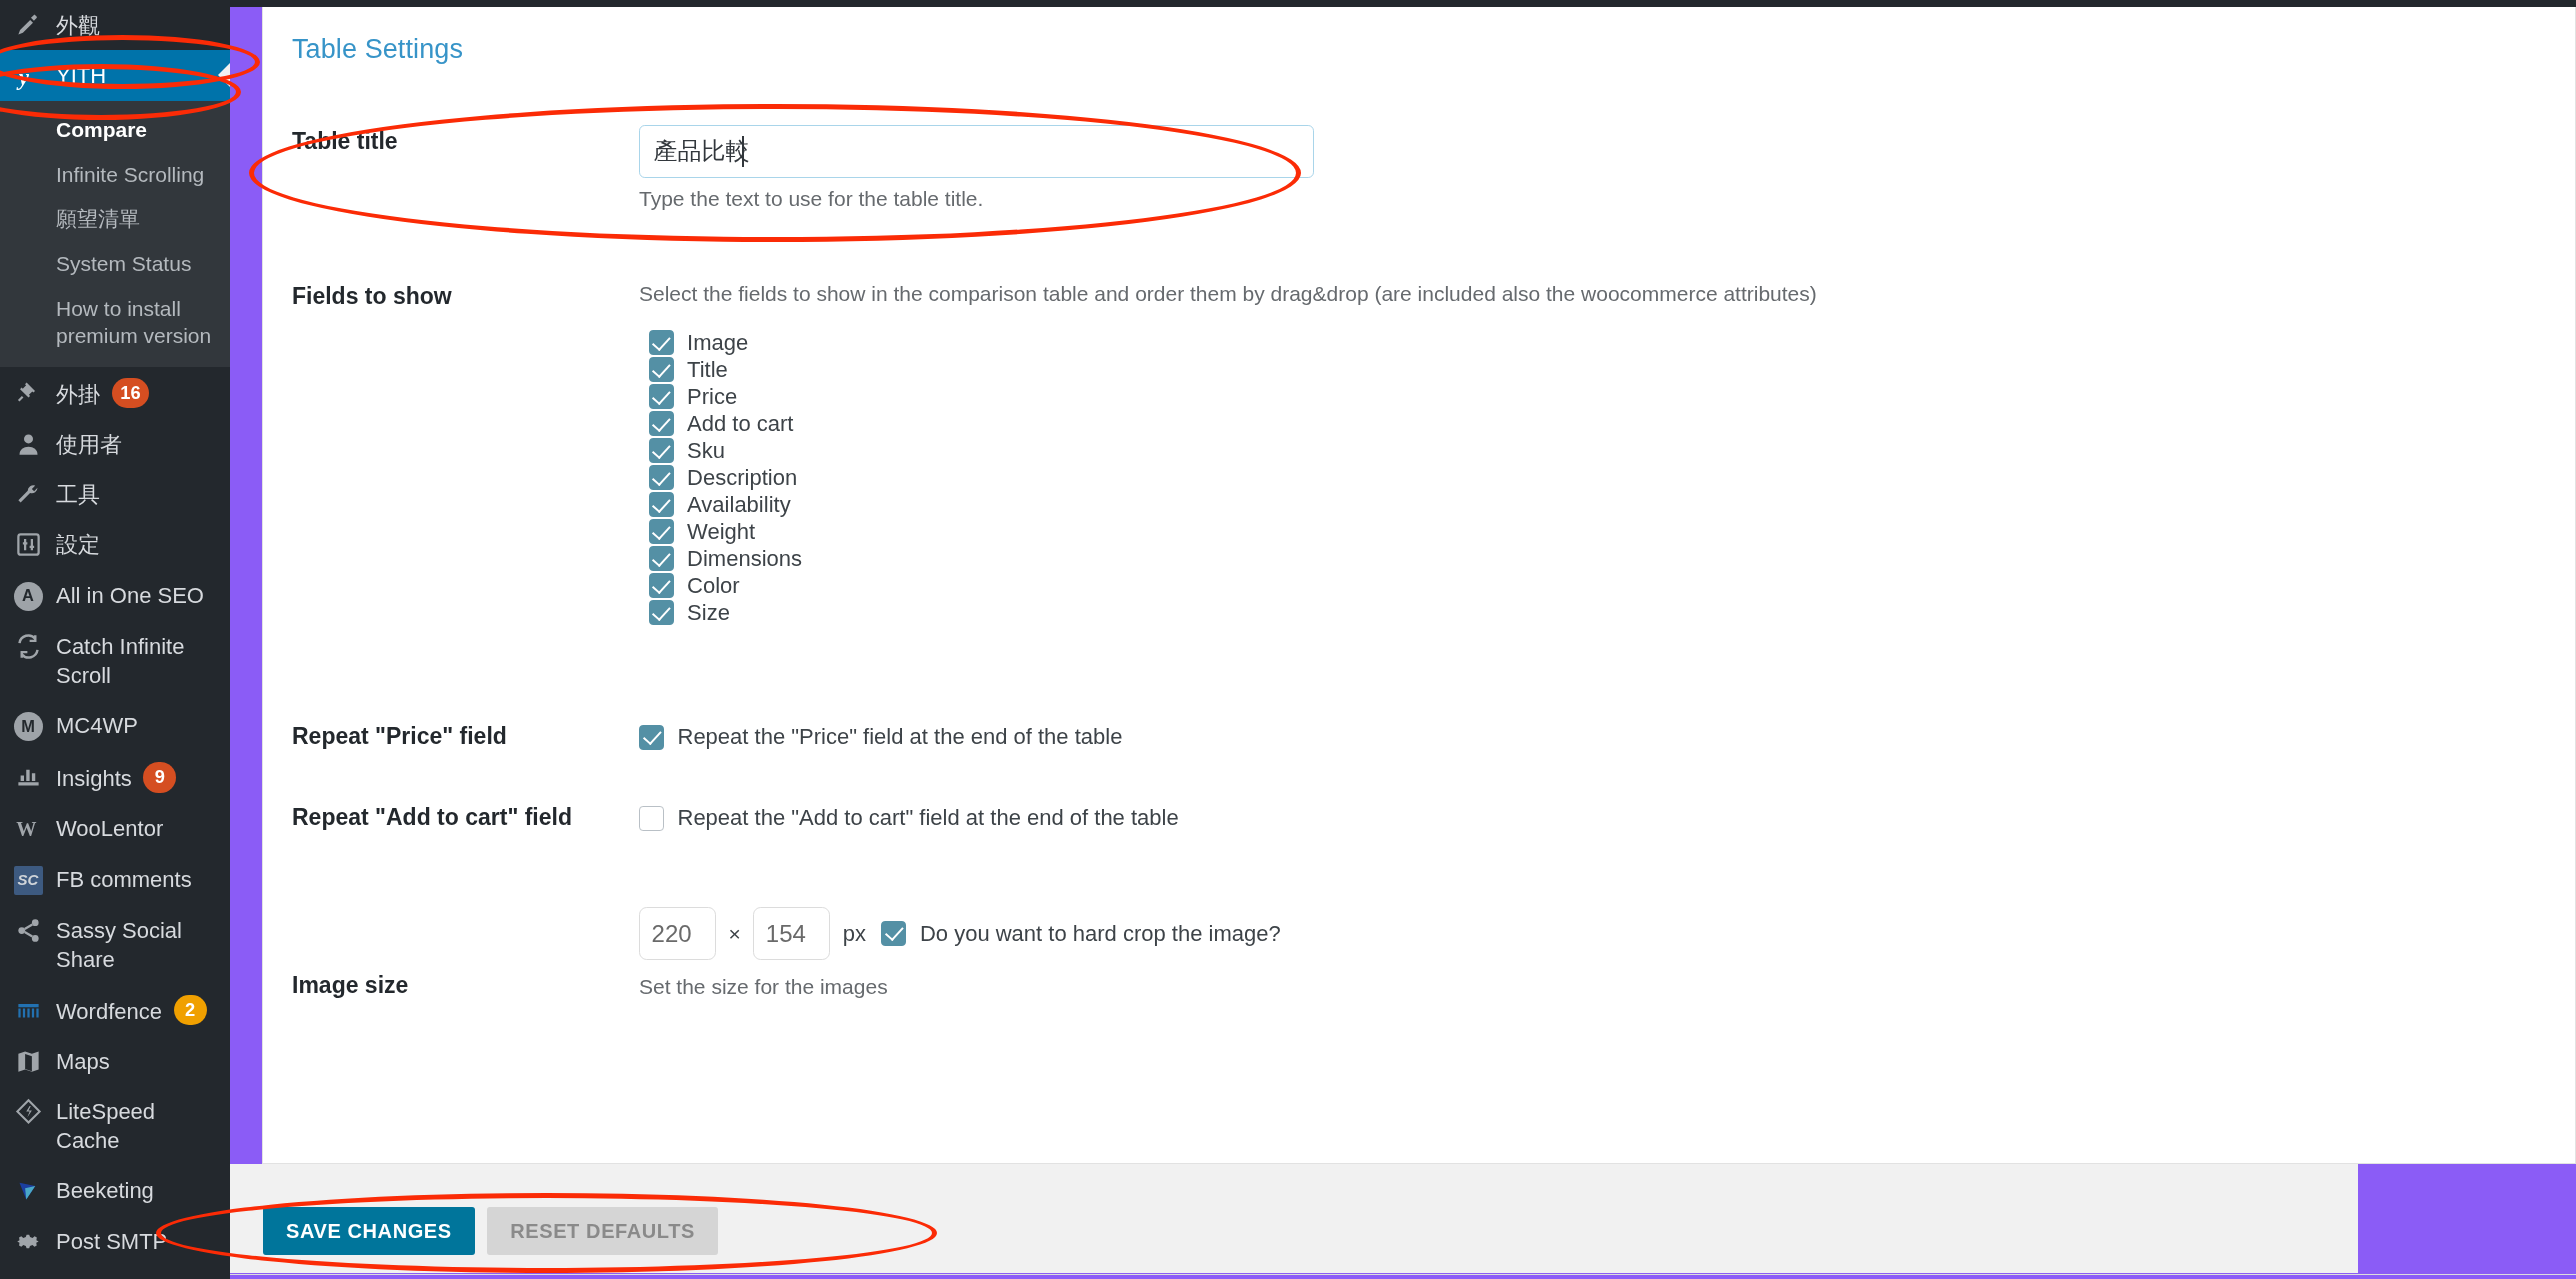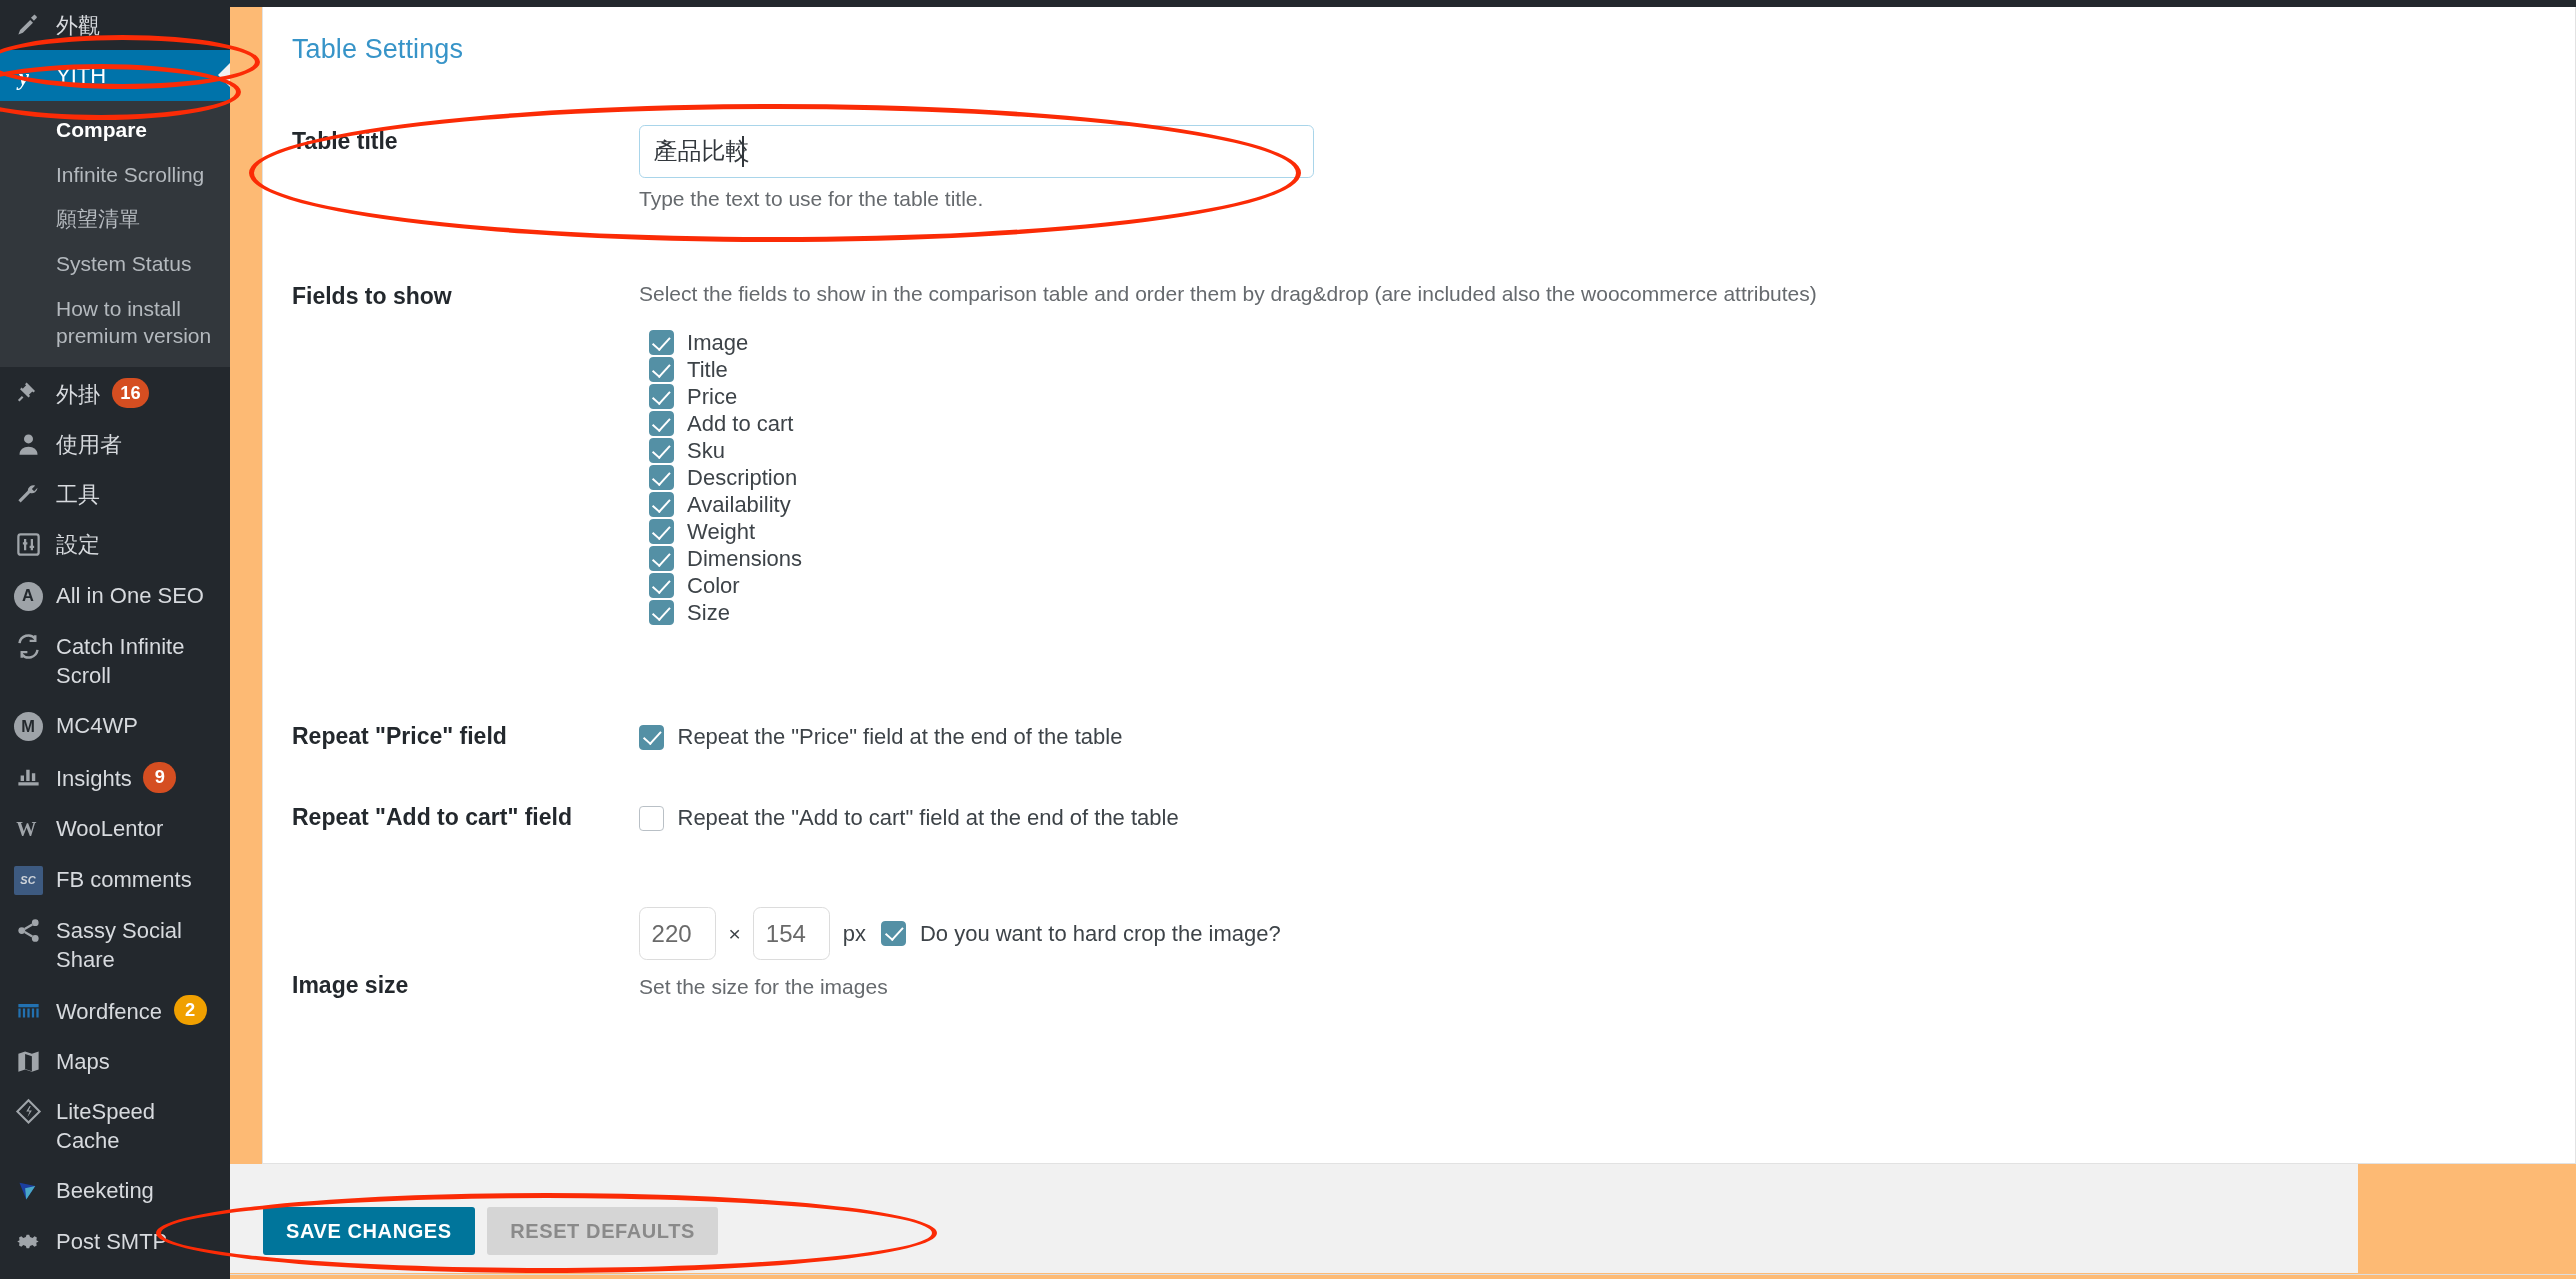--- a/index.html
+++ b/index.html
@@ -8,21 +8,21 @@
     width: 2576px; height: 1279px;
     overflow: hidden;
     background: #f1f1f1;
     font-family: "Liberation Sans", sans-serif;
   }
 
   #root {
     position: relative;
     width: 2576px;
     height: 1279px;
-    background: #fdba74;
+    background: #8b5cf6;
   }
 
   
   .admin-bar-strip {
     position: absolute;
     top: 0; left: 0;
     width: 2576px;
     height: 6.8px;
     background: #23282d;
   }
@@ -105,21 +105,21 @@
     line-height: 1.45;
     text-align: center;
     vertical-align: 2.9px;
     font-weight: 600;
   }
   .badge.warn { background: #f0a000; }
 
   .icon-sq {
     width: 29px; height: 29px;
     display: inline-flex; align-items: center; justify-content: center;
-    font-size: 11px; font-weight: bold; font-style: italic;
+    font-size: 15px; font-weight: bold; font-style: italic;
     color: #cfd4d9; background: #3d5a80;
     border-radius: 1.9px;
   }
   .icon-circ {
     width: 29px; height: 29px; border-radius: 50%;
     display: inline-flex; align-items: center; justify-content: center;
     background: #9ea3a8; color: #23282d;
     font-size: 16.4px; font-weight: bold;
   }
 

